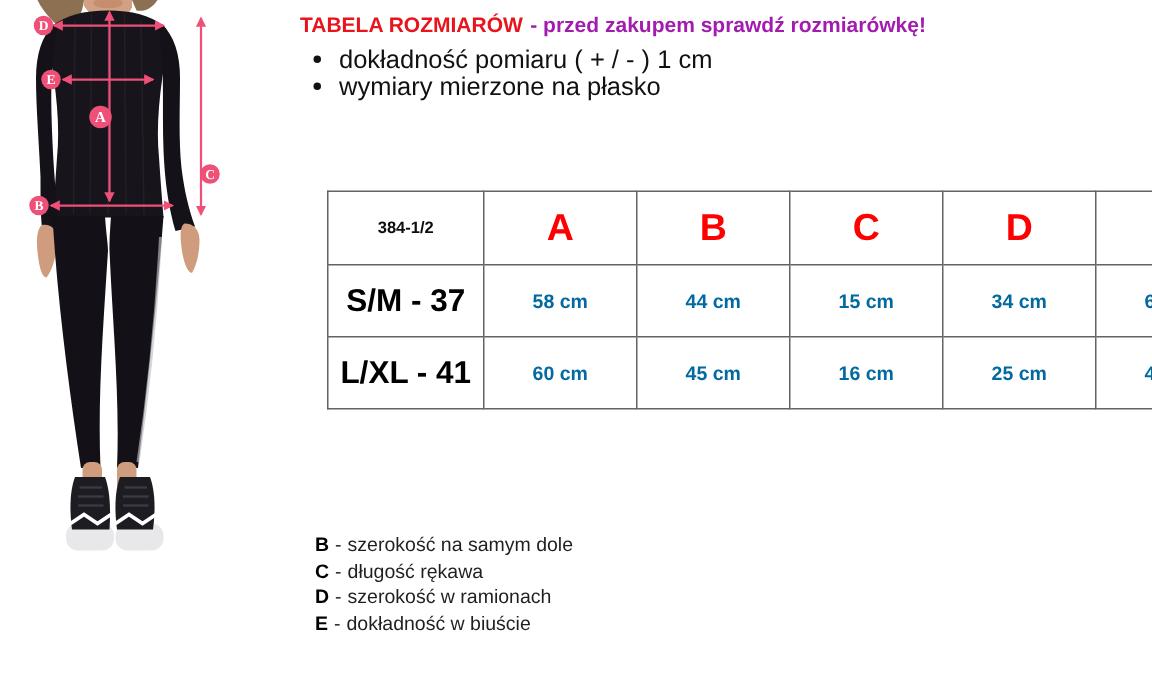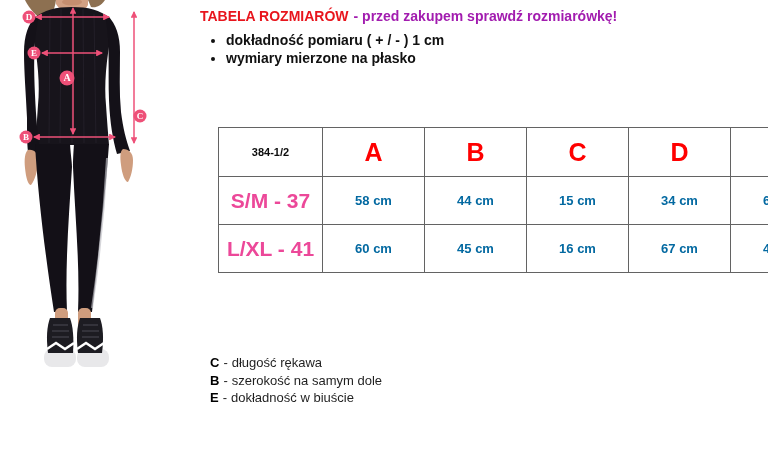--- a/index.html
+++ b/index.html
@@ -8,36 +8,36 @@
     background:#ffffff;font-family:"Liberation Sans",sans-serif;
   }
   
   .figure-wrap{position:absolute;left:0;top:0;width:180px;height:460px;}
   
   .header{position:absolute;left:200px;top:8px;width:560px;}
   .title-line{font-size:14px;font-weight:bold;white-space:nowrap;}
   .t-main{color:#e8151d;}
   .t-sub{color:#a21caf;margin-left:5px;}
   .bullets{margin:7px 0 0 0;padding-left:26px;list-style-type:disc;}
-  .bullets li{font-size:14px;font-weight:bold;color:#111;line-height:18px;}
+  .bullets li{font-size:17px;font-weight:normal;color:#111;line-height:18px;}
   
   .size-table{
     position:absolute;left:218px;top:127px;width:615px;
     border-collapse:collapse;table-layout:fixed;
   }
   .size-table td{
     border:1px solid #636363;text-align:center;vertical-align:middle;
     padding:0;overflow:hidden;
   }
   .size-table col.c-first{width:104px;}
   .size-table tr.hdr{height:49px;}
   .size-table tr.row{height:48px;}
   td.model{font-size:11px;font-weight:bold;color:#0d0d0d;}
   td.letter{font-size:25px;font-weight:bold;color:#ff0000;}
-  td.size{font-size:21px;font-weight:bold;color:#ec4899;}
+  td.size{font-size:21px;font-weight:bold;color:#000000;}
   td.val{font-size:13px;font-weight:bold;color:#0369a1;}
   
   .legend{position:absolute;left:210px;top:354px;}
   .legend-row{font-size:13px;color:#1f1f1f;line-height:17.5px;white-space:nowrap;}
   .legend-row .ltr{font-weight:bold;color:#000;}
   .legend-row .sep{margin:0 4px;}
 </style>
 </head>
 <body>
 
@@ -172,29 +172,32 @@
     <td class="val">44 cm</td>
     <td class="val">15 cm</td>
     <td class="val">34 cm</td>
     <td class="val">61 cm</td>
   </tr>
   <tr class="row">
     <td class="size">L/XL - 41</td>
     <td class="val">60 cm</td>
     <td class="val">45 cm</td>
     <td class="val">16 cm</td>
-    <td class="val">67 cm</td>
+    <td class="val">25 cm</td>
     <td class="val">41 cm</td>
   </tr>
   </tbody>
 </table>
 
 <div class="legend">
   <div class="legend-row">
+    <span class="ltr">B</span><span class="sep">-</span><span>szerokość na samym dole</span>
+  </div>
+  <div class="legend-row">
     <span class="ltr">C</span><span class="sep">-</span><span>długość rękawa</span>
   </div>
   <div class="legend-row">
-    <span class="ltr">B</span><span class="sep">-</span><span>szerokość na samym dole</span>
+    <span class="ltr">D</span><span class="sep">-</span><span>szerokość w ramionach</span>
   </div>
   <div class="legend-row">
     <span class="ltr">E</span><span class="sep">-</span><span>dokładność w biuście</span>
   </div>
 </div>
 
 </body></html>

